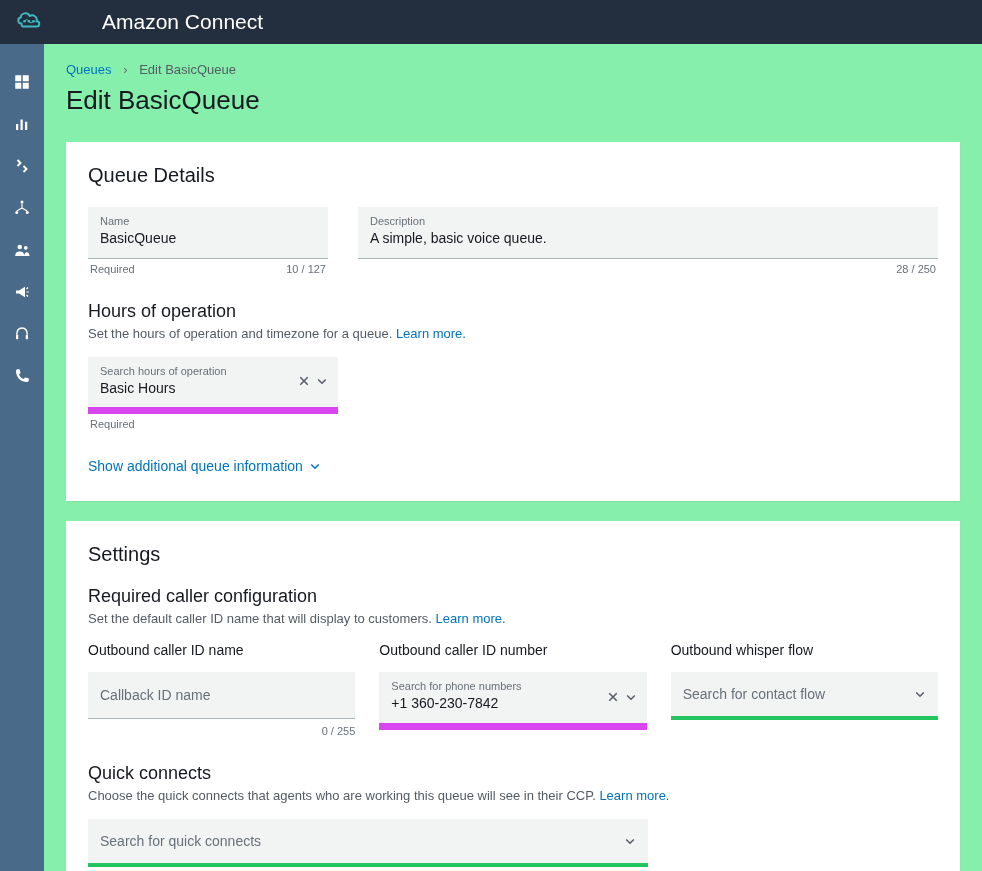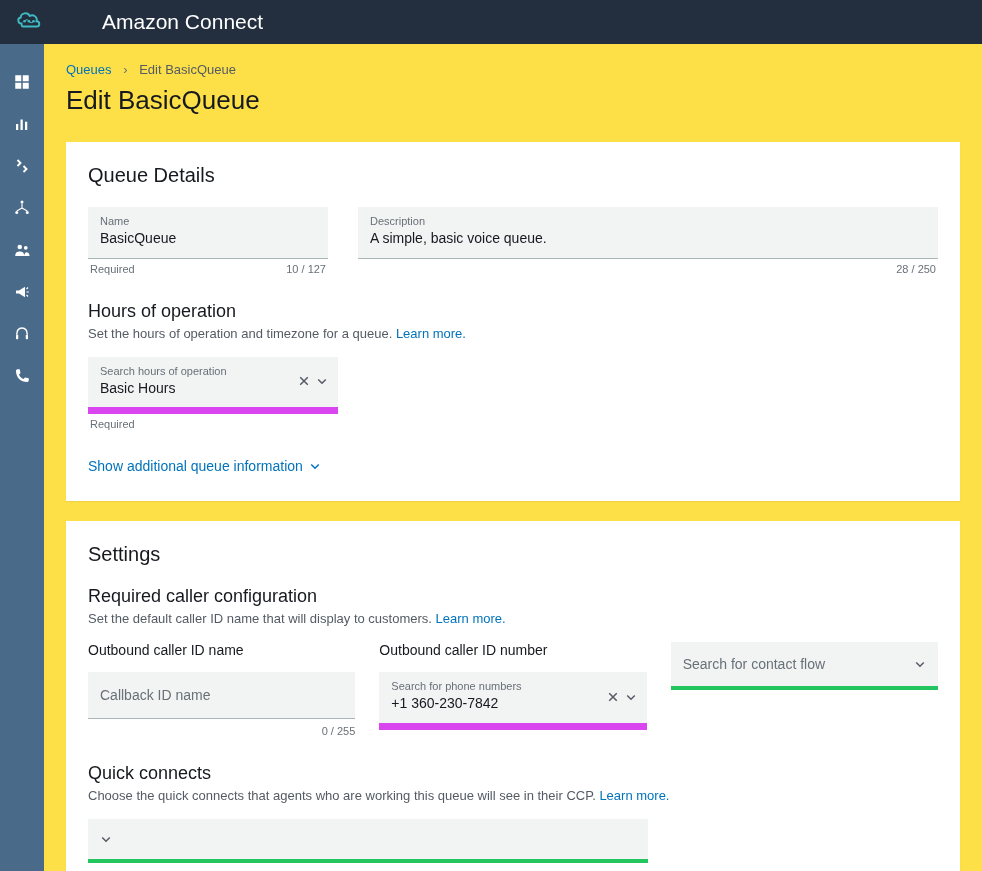--- a/index.html
+++ b/index.html
@@ -8,21 +8,21 @@
   .topbar { background: #232f3e; height: 44px; display: flex; align-items: center; padding: 0 14px; gap: 12px; }
   .logo-wrap { display: flex; align-items: center; gap: 10px; }
   .logo { width: 30px; height: 30px; }
   .brand { color: #fff; font-size: 21px; font-weight: 400; margin-left: 48px; }
   
   .layout { display: flex; height: calc(100% - 44px); }
   .sidebar { width: 44px; background: #4a6a8a; display: flex; flex-direction: column; padding-top: 18px; gap: 2px; }
   .nav-item { width: 44px; height: 40px; display: flex; align-items: center; justify-content: center; cursor: pointer; }
   .nav-icon { width: 18px; height: 18px; color: #fff; fill: #fff; }
   
-  .main { flex: 1; overflow-y: auto; padding: 18px 22px 30px 22px; background: #fde047; }
+  .main { flex: 1; overflow-y: auto; padding: 18px 22px 30px 22px; background: #86efac; }
   .breadcrumb { font-size: 13px; color: #545b64; margin-bottom: 8px; }
   .breadcrumb a { color: #0073bb; text-decoration: none; }
   .breadcrumb-sep { margin: 0 8px; color: #687078; }
   .page-title { font-size: 26px; font-weight: 400; margin-bottom: 26px; color: #16191f; }
   
   .card { background: #fff; padding: 22px 22px 26px 22px; margin-bottom: 20px; box-shadow: 0 1px 1px rgba(0,0,0,0.05); }
   .card-title { font-size: 20px; font-weight: 400; margin-bottom: 20px; }
   
   .field-row { display: flex; gap: 30px; margin-bottom: 6px; }
   .field { flex: 1; }
@@ -221,34 +221,36 @@
                 <svg class="combo-icon" viewBox="0 0 16 16">
                     <path d="M3 3 L13 13 M13 3 L3 13" stroke="currentColor" stroke-width="2"></path>
                   </svg>
                 <svg class="combo-icon" viewBox="0 0 16 16">
                     <path d="M3 6 L8 11 L13 6" stroke="currentColor" stroke-width="2" fill="none"></path>
                   </svg>
               </div>
             </div>
           </div>
           <div class="col">
+            <div class="col-label">Outbound whisper flow</div>
             <div class="plain-select">
               <span class="placeholder">Search for contact flow</span>
               <svg class="combo-icon" viewBox="0 0 16 16">
                   <path d="M3 6 L8 11 L13 6" stroke="currentColor" stroke-width="2" fill="none"></path>
                 </svg>
             </div>
           </div>
         </div>
       </div>
 
       <div class="subsection">
         <h3 class="sub-title">Quick connects</h3>
         <p class="sub-desc"><span>Choose the quick connects that agents who are working this queue will see in their CCP. </span><a class="link">Learn more.</a></p>
         <div class="plain-select wide-select">
+          <span class="placeholder">Search for quick connects</span>
           <svg class="combo-icon" viewBox="0 0 16 16">
               <path d="M3 6 L8 11 L13 6" stroke="currentColor" stroke-width="2" fill="none"></path>
             </svg>
         </div>
       </div>
     </div>
   </div>
 </div>
 
 </body></html>

